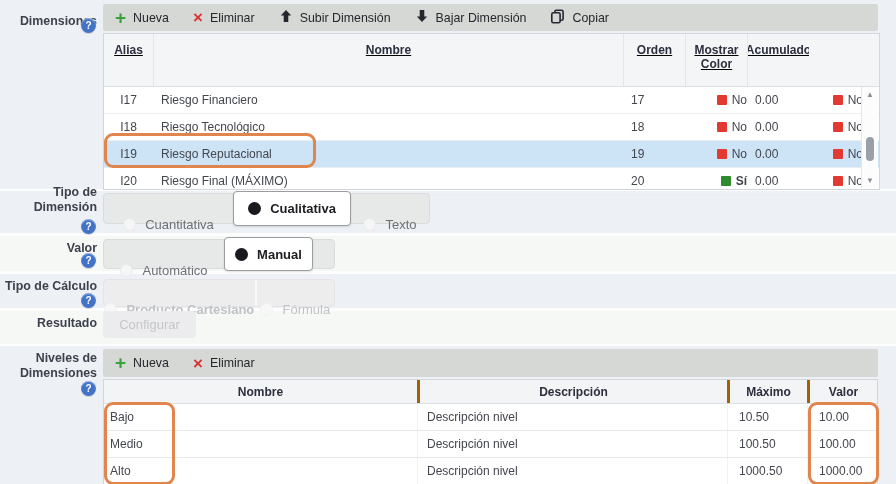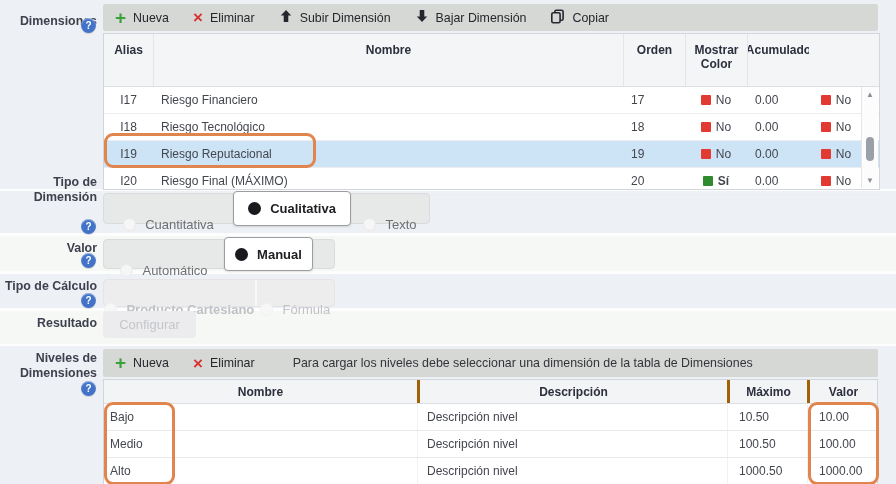--- a/index.html
+++ b/index.html
@@ -23,31 +23,31 @@
   .tbtn{display:flex;align-items:center;gap:7px;padding:0 12px;height:100%;cursor:pointer;
         font-size:12.4px;color:#26262c;}
   .ic-plus{color:#3aa23a;font-size:19px;font-weight:800;line-height:18px;}
   .ic-x{color:#d63333;font-size:17px;font-weight:800;line-height:17px;}
   .tmsg{font-size:12.4px;color:#33343a;margin-left:26px;}
 
   
   .table1{position:absolute;left:103px;top:33px;width:777px;height:157px;background:#fff;
           border:1px solid #d2d5da;box-sizing:border-box;}
   .t1-head{display:grid;grid-template-columns:49px 470px 62px 62px 62px 70px;height:52px;
-           background:#f4f5f7;border-bottom:1px solid #dcdfe3;}
+           background:#f4f5f7;border-bottom:1px solid #dcdfe3;text-decoration:underline;}
   .t1-head .hcell{display:flex;justify-content:center;padding-top:9px;font-size:12px;font-weight:bold;
                   color:#2c2f3d;text-align:center;border-left:1px solid #e3e5e9;overflow:hidden;line-height:14px;}
   .t1-head .hcell:first-child{border-left:none;}
   .trow{display:grid;grid-template-columns:49px 470px 62px 62px 62px 54px 16px;height:26px;
         align-items:center;border-bottom:1px solid #ebedf0;font-size:12px;color:#44464e;cursor:pointer;}
   .trow:last-child{border-bottom:none;}
   .trow.selected{background:#cde4f7;}
   .c-alias{text-align:center;}
   .c-left{padding-left:8px;text-align:left;}
-  .c-flag{display:flex;align-items:center;justify-content:center;gap:5px;}
+  .c-flag{display:flex;align-items:center;justify-content:flex-end;gap:5px;}
   .flag-sq{width:10px;height:10px;border-radius:1px;display:inline-block;}
 
   
   .vscroll{position:absolute;right:1px;top:53px;bottom:1px;width:16px;background:#fcfcfd;
            border-left:1px solid #e4e6ea;}
   .sarrow{position:absolute;left:0;width:16px;text-align:center;font-size:8px;color:#8a8f99;cursor:pointer;}
   .sthumb{position:absolute;left:4px;top:50px;width:8px;height:24px;border-radius:4px;background:#9aa0a8;cursor:pointer;}
 
   
   .rgroup{position:absolute;left:103px;display:flex;align-items:center;background:#e7e8e8;
@@ -93,21 +93,21 @@
   <div class="band band-blue" style="top:0;height:189px;"></div>
   <div class="band band-blue" style="top:191px;height:42px;"></div>
   <div class="band band-light" style="top:236px;height:35px;"></div>
   <div class="band band-blue" style="top:274px;height:34px;"></div>
   <div class="band band-light" style="top:311px;height:33px;"></div>
   <div class="band band-blue" style="top:346px;height:138px;"></div>
 
   <div class="flabel" style="top:14px;">Dimensiones</div>
   <div class="help" style="left: 81px; top: 18px; background: rgb(66, 115, 200);">?</div>
 
-  <div class="flabel" style="top:175px;">Tipo de Dimensión</div>
+  <div class="flabel" style="top:185px;">Tipo de Dimensión</div>
   <div class="help" style="left: 81px; top: 219px; background: rgb(66, 115, 200);">?</div>
 
   <div class="flabel" style="top:241px;">Valor</div>
   <div class="help" style="left: 81px; top: 253px; background: rgb(66, 115, 200);">?</div>
 
   <div class="flabel nowrap" style="top:279px;">Tipo de Cálculo</div>
   <div class="help" style="left: 81px; top: 293px; background: rgb(66, 115, 200);">?</div>
 
   <div class="flabel" style="top:316px;">Resultado</div>
 
@@ -268,21 +268,20 @@
 
   <div class="toolbar" style="top:349px;height:28px;">
     <div class="tbtn">
       <span class="ic-plus">+</span>
       <span>Nueva</span>
     </div>
     <div class="tbtn">
       <span class="ic-x">×</span>
       <span>Eliminar</span>
     </div>
-    <div class="tmsg">Para cargar los niveles debe seleccionar una dimensión de la tabla de Dimensiones</div>
   </div>
 
   <div class="table2">
     <div class="t2-head">
       <div class="hcell">Nombre</div>
       <div class="hcell">Descripción</div>
       <div class="hcell">Máximo</div>
       <div class="hcell">Valor</div>
     </div>
     <div class="t2row">

